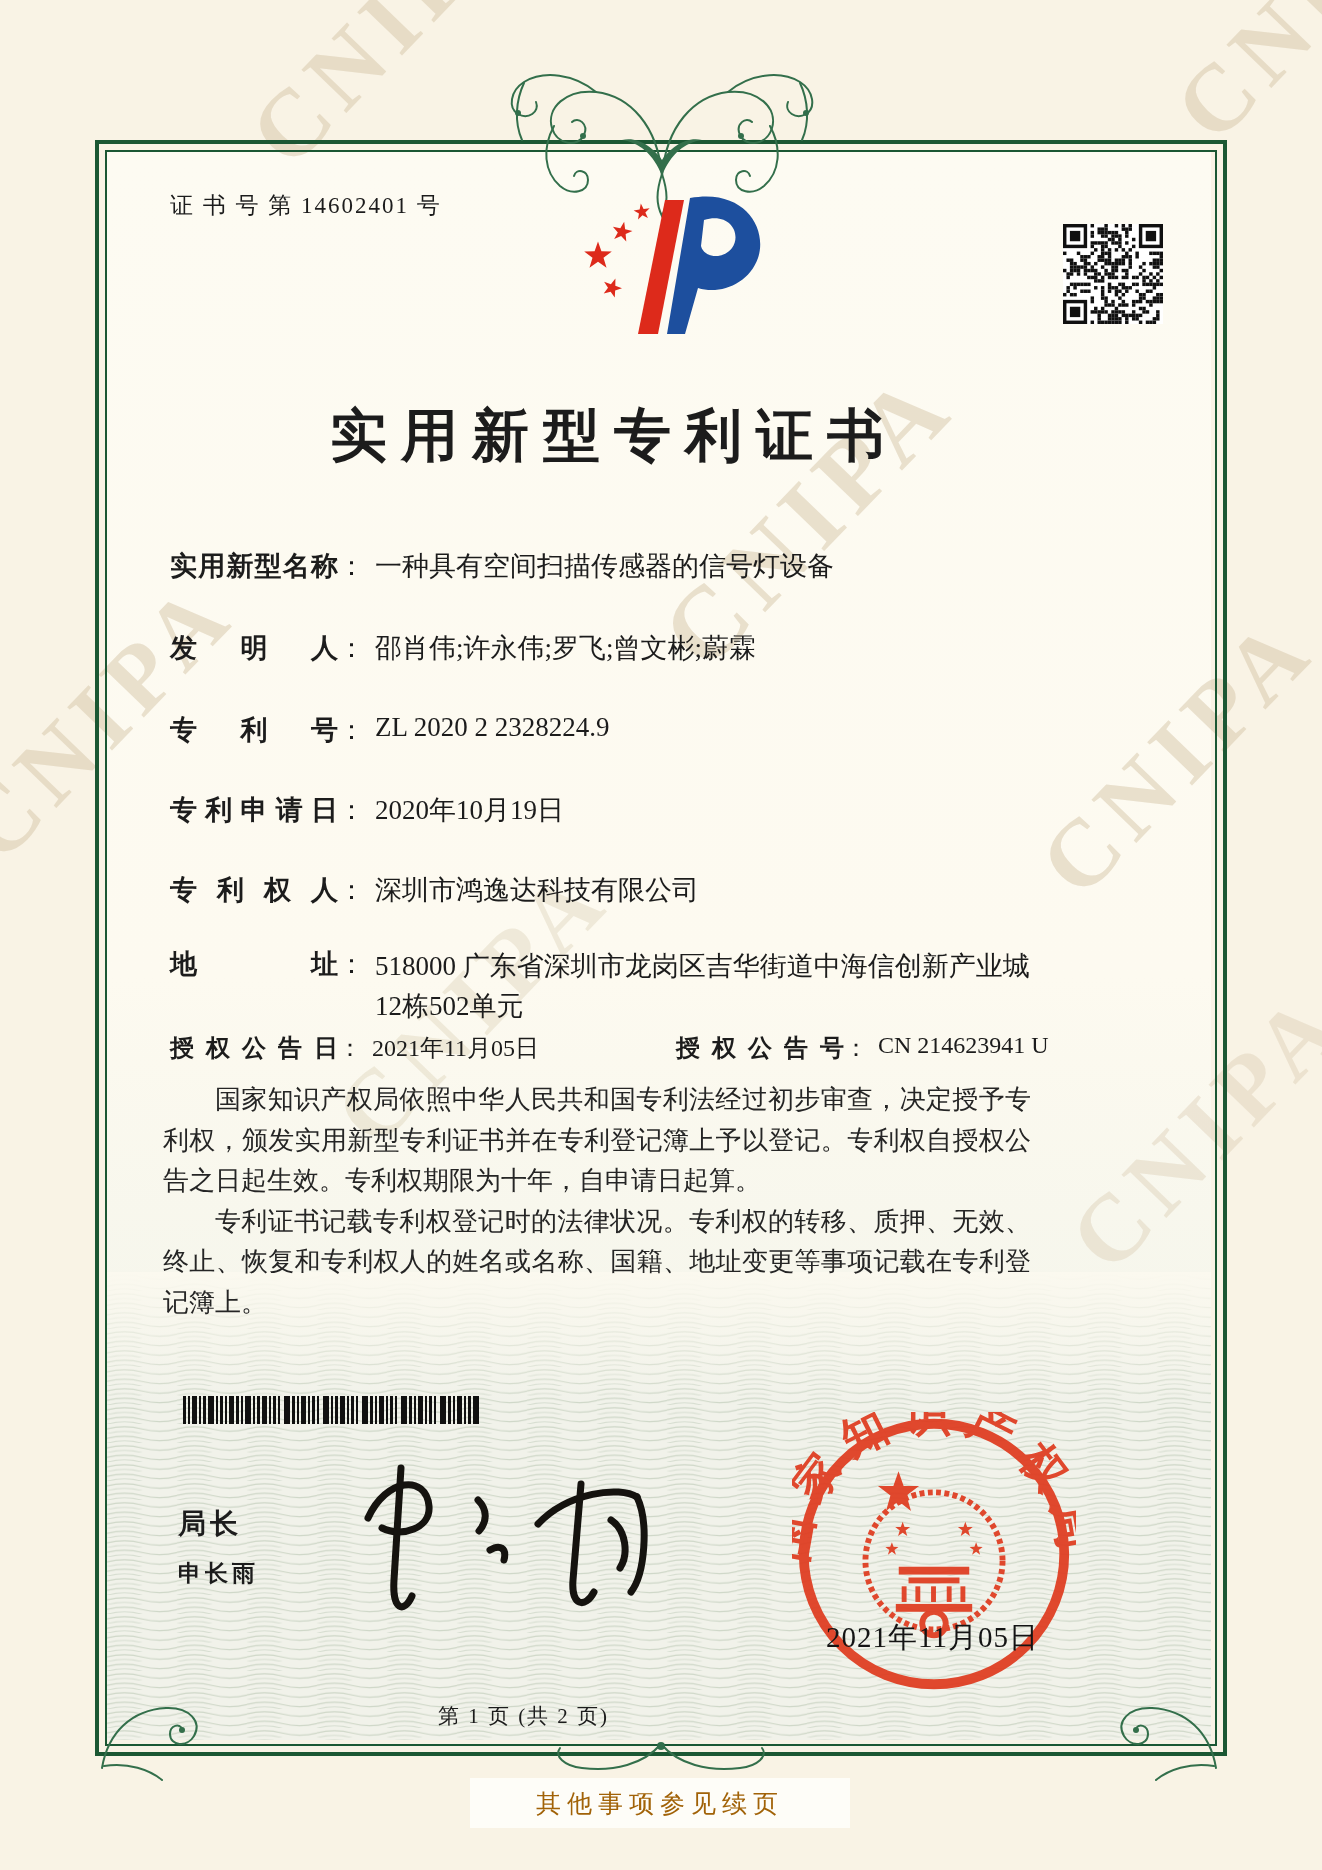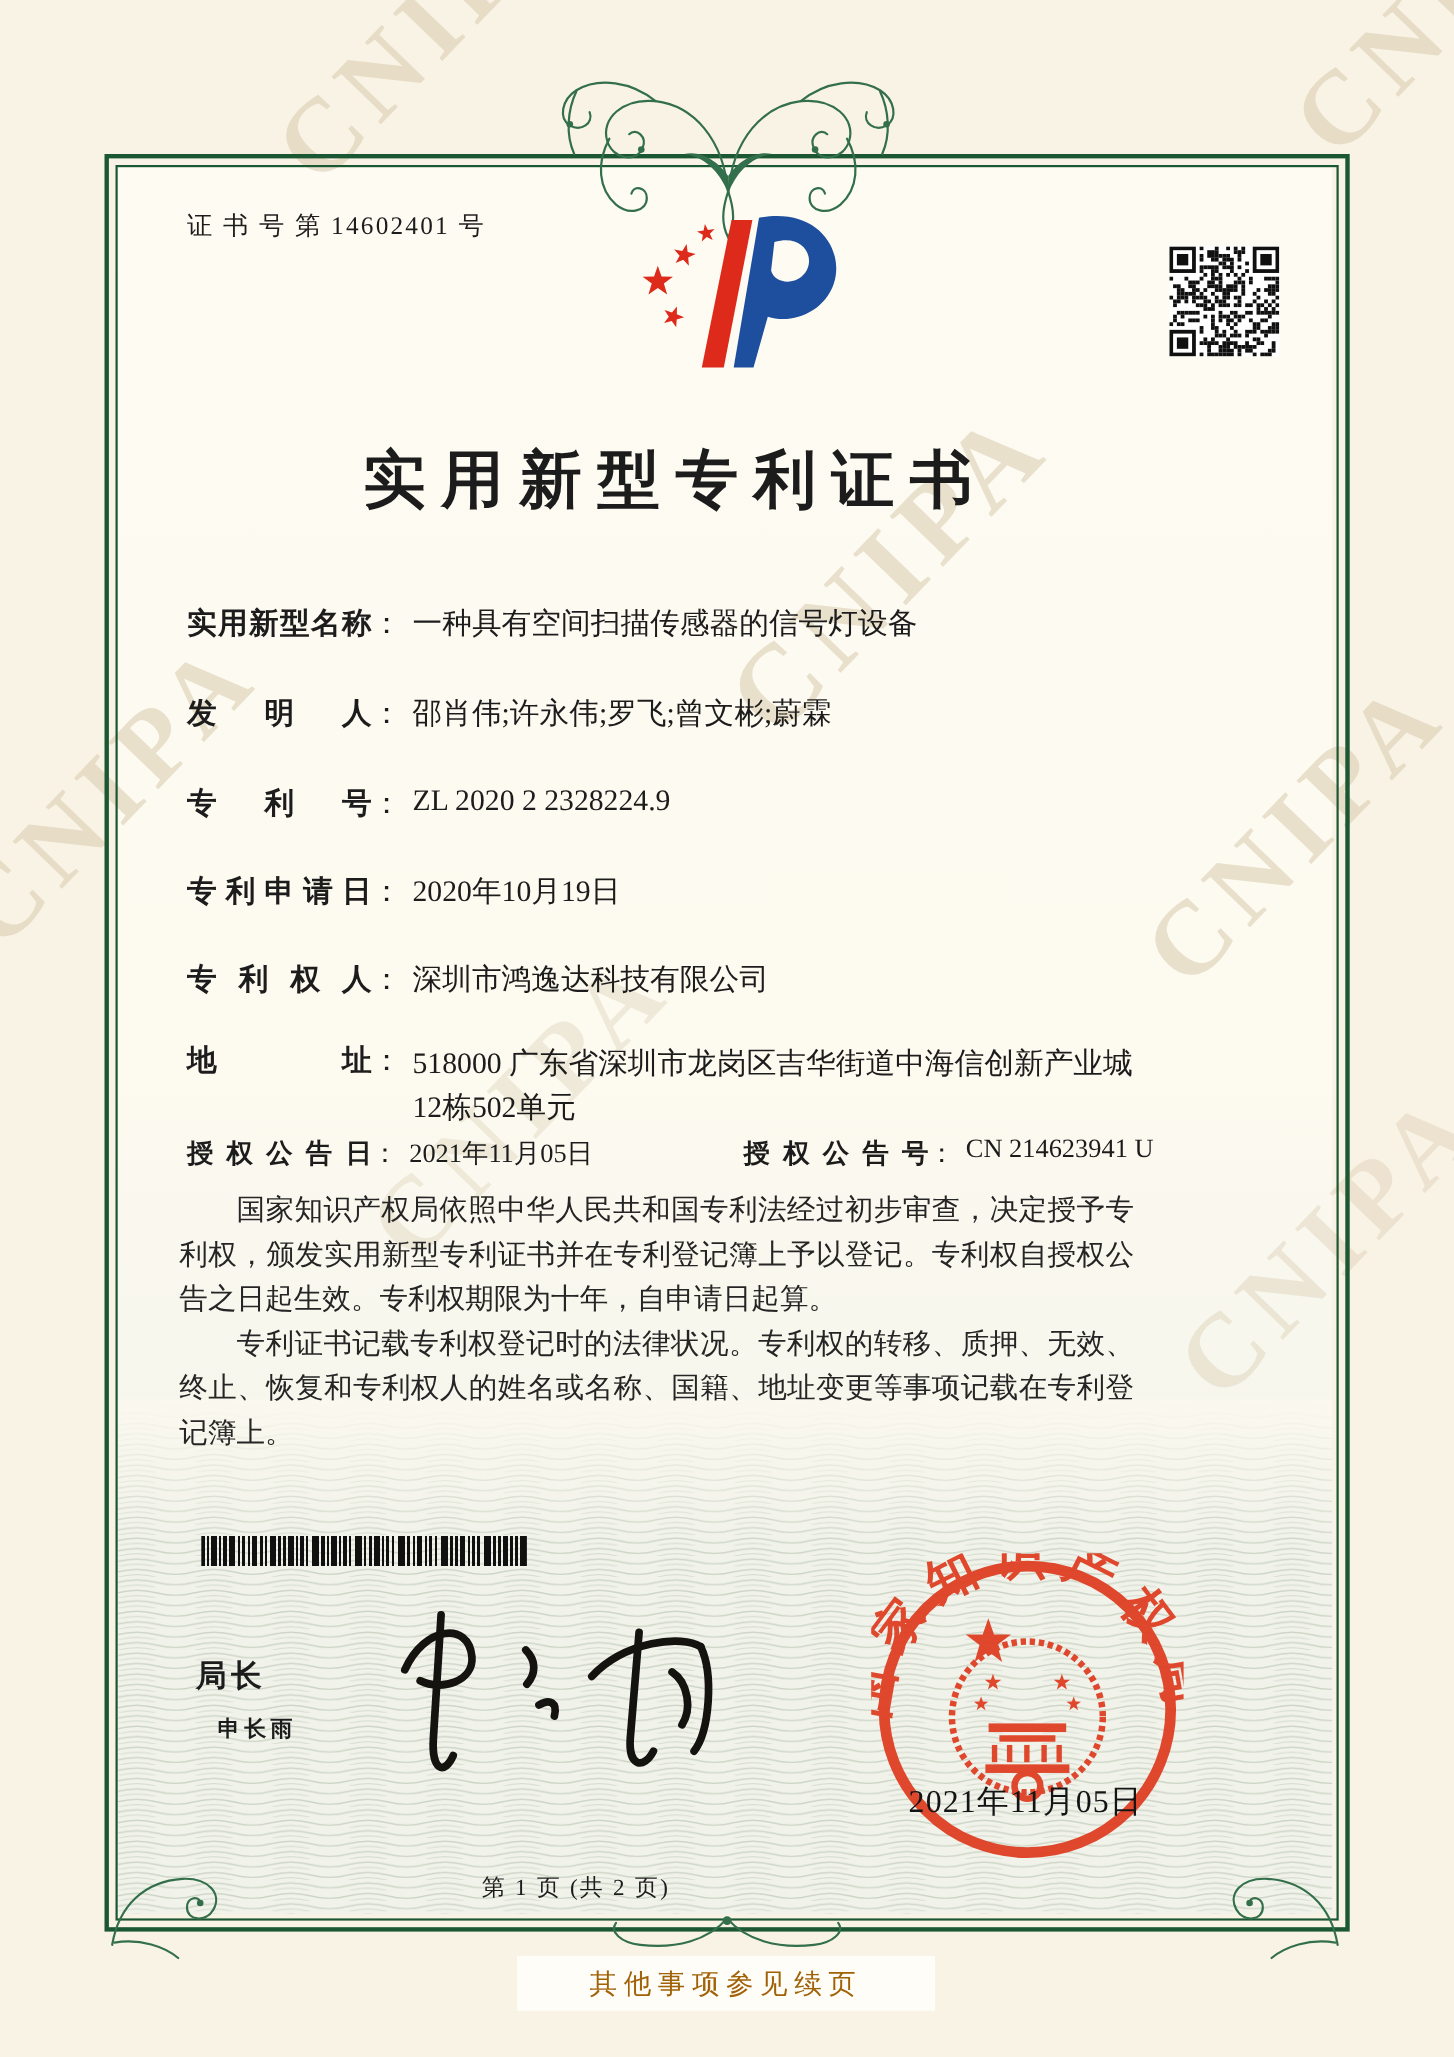--- a/index.html
+++ b/index.html
@@ -26,22 +26,22 @@
   .val{display:inline-block;}
   .val-wrap{white-space:normal;width:672px;line-height:40px;}
   .row2{position:absolute;font-size:24px;display:flex;white-space:nowrap;}
   
   #body-text{left:163px;top:1080px;width:868px;font-size:26px;line-height:40.5px;
       text-align:justify;color:#252525;}
   #body-text p{margin:0;text-indent:2em;}
   
   #director-label{left:178px;top:1505px;font-size:28px;font-weight:bold;
       font-family:"Liberation Sans","DejaVu Sans",sans-serif;letter-spacing:4px;}
-  #director-name{left:178px;top:1558px;font-size:20px;font-weight:bold;
-      font-family:"Liberation Sans","DejaVu Sans",sans-serif;letter-spacing:4px;margin-left:20px;}
+  #director-name{left:178px;top:1558px;font-size:23px;font-weight:bold;
+      font-family:"Liberation Sans","DejaVu Sans",sans-serif;letter-spacing:4px;}
   
   #seal-date{left:826px;top:1618px;font-size:29px;color:#141414;letter-spacing:1px;z-index:12;}
   
   #page-footer{left:0;top:1702px;width:1047px;text-align:center;font-size:21px;letter-spacing:2px;}
   #cont-note-box{left:470px;top:1778px;width:380px;height:50px;background:#fefdf8;
       display:flex;align-items:center;justify-content:center;}
   #cont-note{font-size:25px;letter-spacing:6px;color:#a16207;}
   .g{stroke:#336f4b;fill:none;stroke-width:2;stroke-linecap:round;}
 </style>
 </head>

